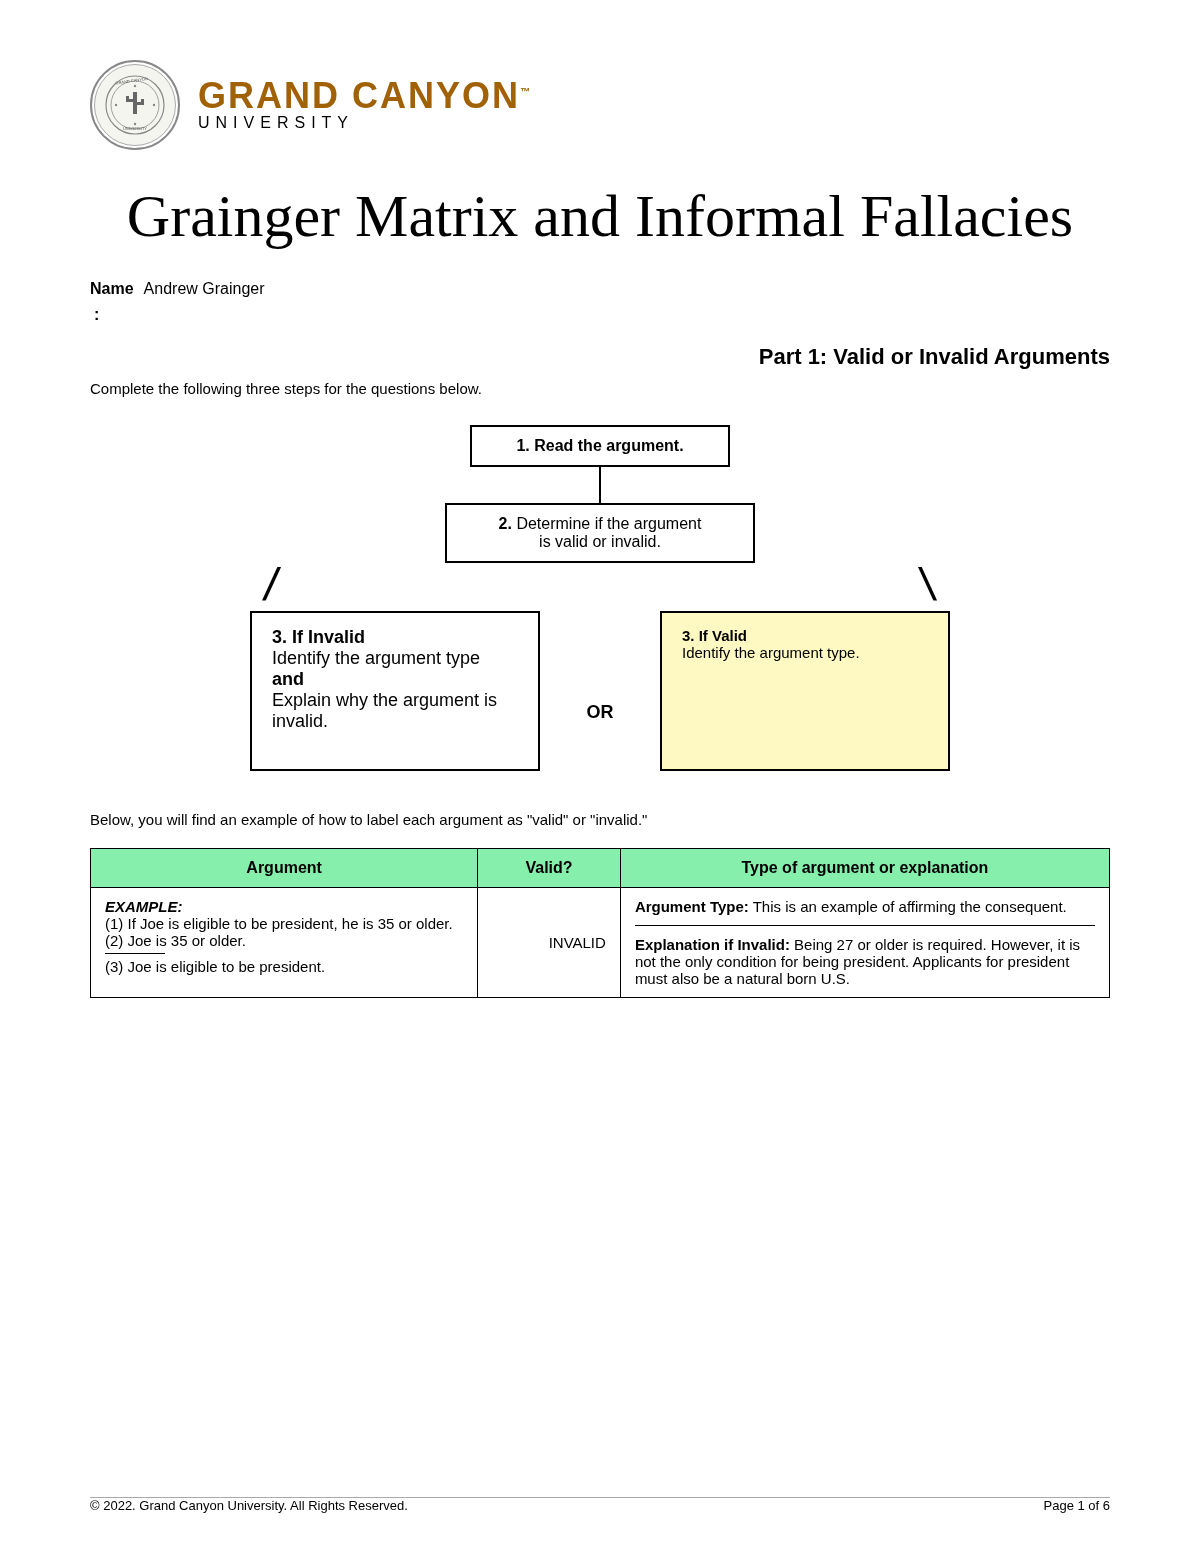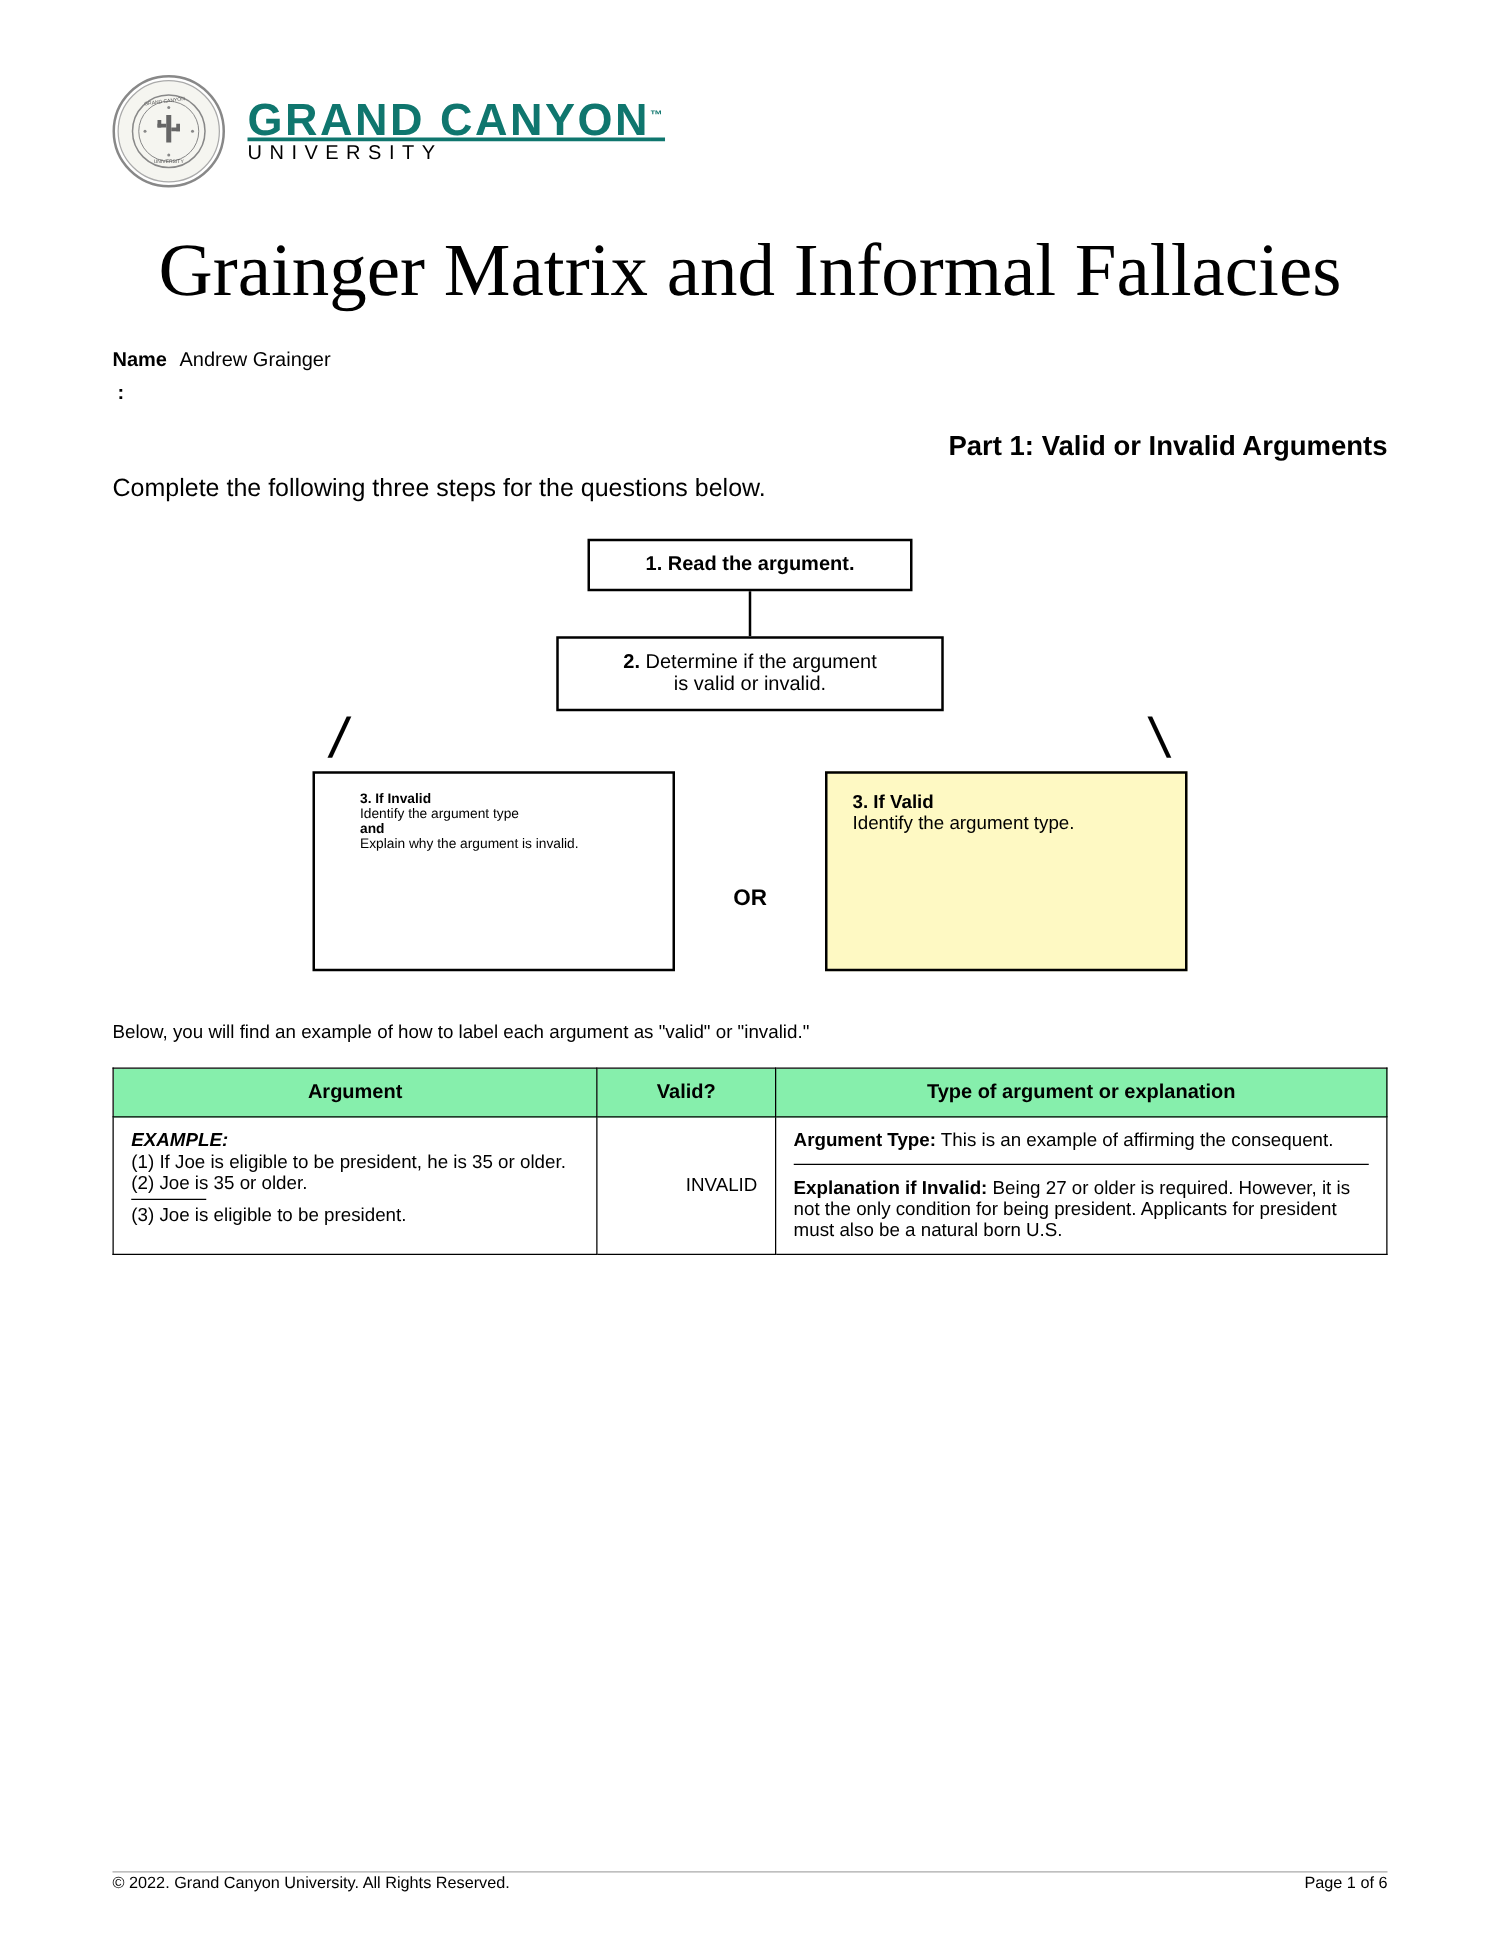--- a/index.html
+++ b/index.html
@@ -49,23 +49,22 @@
     .university-name {
       display: flex;
       flex-direction: column;
     }
     .university-main {
       font-family: Arial, sans-serif;
       font-size: 36px;
       font-weight: bold;
       letter-spacing: 2px;
       text-transform: uppercase;
-      color: #0f766e;
+      color: #a16207;
       line-height: 1;
-      text-decoration: underline;
     }
     .university-sub {
       font-family: Arial, sans-serif;
       font-size: 16px;
       letter-spacing: 6px;
       text-transform: uppercase;
       color: #000;
     }
     .university-tm {
       font-size: 10px;
@@ -97,21 +96,21 @@
     
     .part-heading {
       font-family: Arial, sans-serif;
       font-size: 22px;
       font-weight: bold;
       margin-bottom: 10px;
       text-align: right;
     }
     .instruction-text {
       font-family: Arial, sans-serif;
-      font-size: 20px;
+      font-size: 15px;
       margin-bottom: 28px;
     }
     
     .flowchart {
       display: flex;
       flex-direction: column;
       align-items: center;
       margin-bottom: 40px;
       position: relative;
     }
@@ -131,23 +130,23 @@
     }
     .flow-or-label {
       font-family: Arial, sans-serif;
       font-size: 18px;
       font-weight: bold;
       align-self: center;
       margin-top: 40px;
     }
     .flow-box-left {
       border: 2px solid #000;
-      padding: 14px 36px;
-      font-family: Arial, sans-serif;
-      font-size: 11px;
+      padding: 14px 20px;
+      font-family: Arial, sans-serif;
+      font-size: 18px;
       background: #fff;
       width: 290px;
       min-height: 160px;
     }
     .flow-box-right {
       border: 2px solid #000;
       padding: 14px 20px;
       font-family: Arial, sans-serif;
       font-size: 15px;
       background: #fef9c3;

